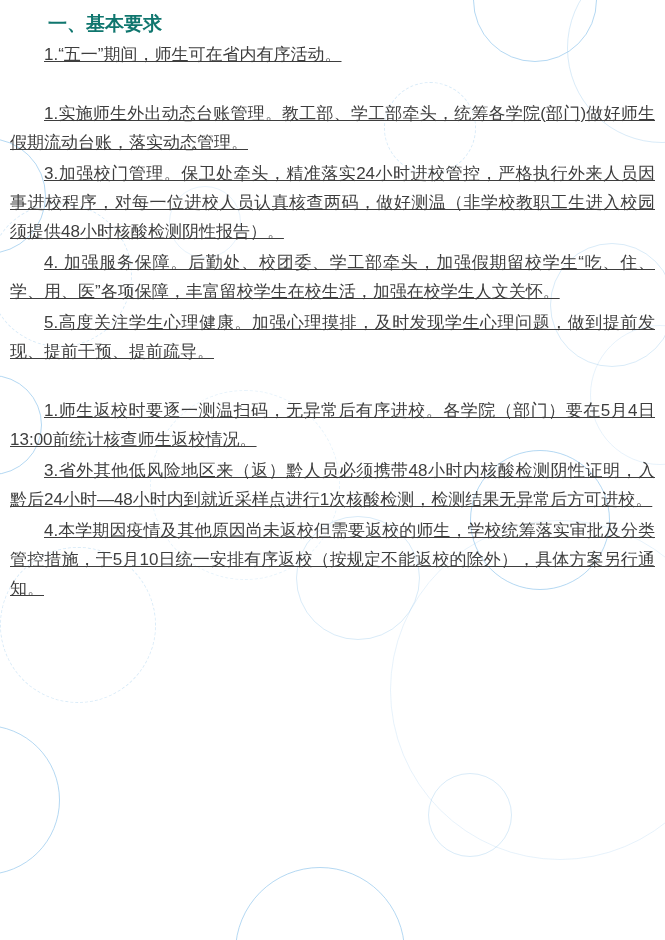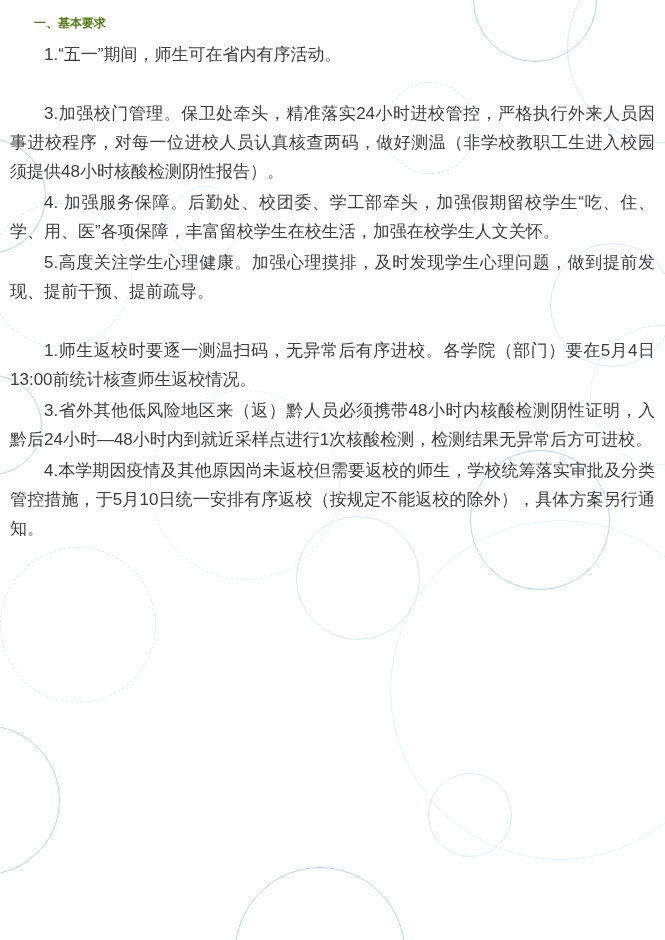--- a/index.html
+++ b/index.html
@@ -25,30 +25,31 @@
   .content {
     position: relative; z-index: 1;
     padding: 9px 10px 0 10px;
     font-size: 17px;
     line-height: 29px;
     color: #3e3e3e;
     text-align: justify;
   }
   .section-heading {
     margin: 0 0 2px 0;
-    font-size: 12px;
+    font-size: 19px;
     line-height: 29px;
     font-weight: bold;
-    color: #4d7c0f;
+    color: #0f766e;
     text-indent: 2em;
   }
   .section + .section { margin-top: 30px; }
   .para {
     margin: 0 0 2px 0;
     text-indent: 2em;
+    text-decoration: underline;
   }
 </style>
 </head>
 <body>
 
 <div class="bg">
   <i class="c" style="left:473px; top:-62px;  width:124px; height:124px;"></i>
   <i class="c f" style="left:567px; top:-47px;  width:190px; height:190px;"></i>
   <i class="c f d" style="left:384px; top:82px;  width:92px;  height:92px;"></i>
   <i class="c" style="left:-70px; top:138px;  width:116px; height:116px;"></i>
@@ -68,20 +69,21 @@
 </div>
 
 <div class="content">
 
   <div class="section">
     <h2 class="section-heading">一、基本要求</h2>
     <p class="para">1.“五一”期间，师生可在省内有序活动。</p>
   </div>
 
   <div class="section">
+    <p class="para">1.实施师生外出动态台账管理。教工部、学工部牵头，统筹各学院(部门)做好师生假期流动台账，落实动态管理。</p>
     <p class="para">3.加强校门管理。保卫处牵头，精准落实24小时进校管控，严格执行外来人员因事进校程序，对每一位进校人员认真核查两码，做好测温（非学校教职工生进入校园须提供48小时核酸检测阴性报告）。</p>
     <p class="para">4. 加强服务保障。后勤处、校团委、学工部牵头，加强假期留校学生“吃、住、学、用、医”各项保障，丰富留校学生在校生活，加强在校学生人文关怀。</p>
     <p class="para">5.高度关注学生心理健康。加强心理摸排，及时发现学生心理问题，做到提前发现、提前干预、提前疏导。</p>
   </div>
 
   <div class="section">
     <p class="para">1.师生返校时要逐一测温扫码，无异常后有序进校。各学院（部门）要在5月4日13:00前统计核查师生返校情况。</p>
     <p class="para">3.省外其他低风险地区来（返）黔人员必须携带48小时内核酸检测阴性证明，入黔后24小时—48小时内到就近采样点进行1次核酸检测，检测结果无异常后方可进校。</p>
     <p class="para">4.本学期因疫情及其他原因尚未返校但需要返校的师生，学校统筹落实审批及分类管控措施，于5月10日统一安排有序返校（按规定不能返校的除外），具体方案另行通知。</p>
   </div>

